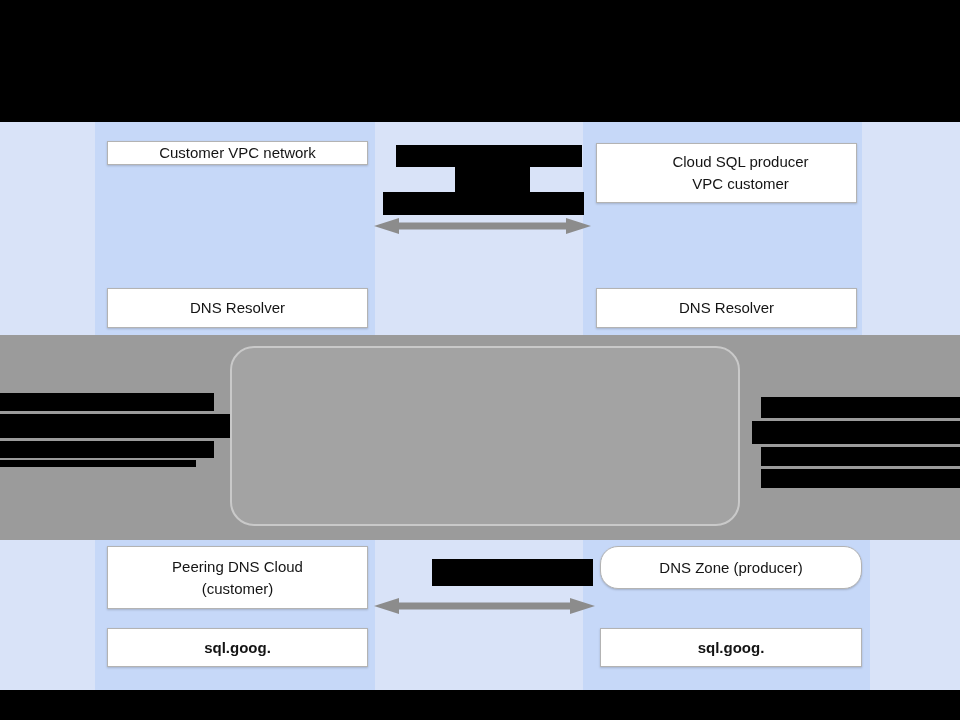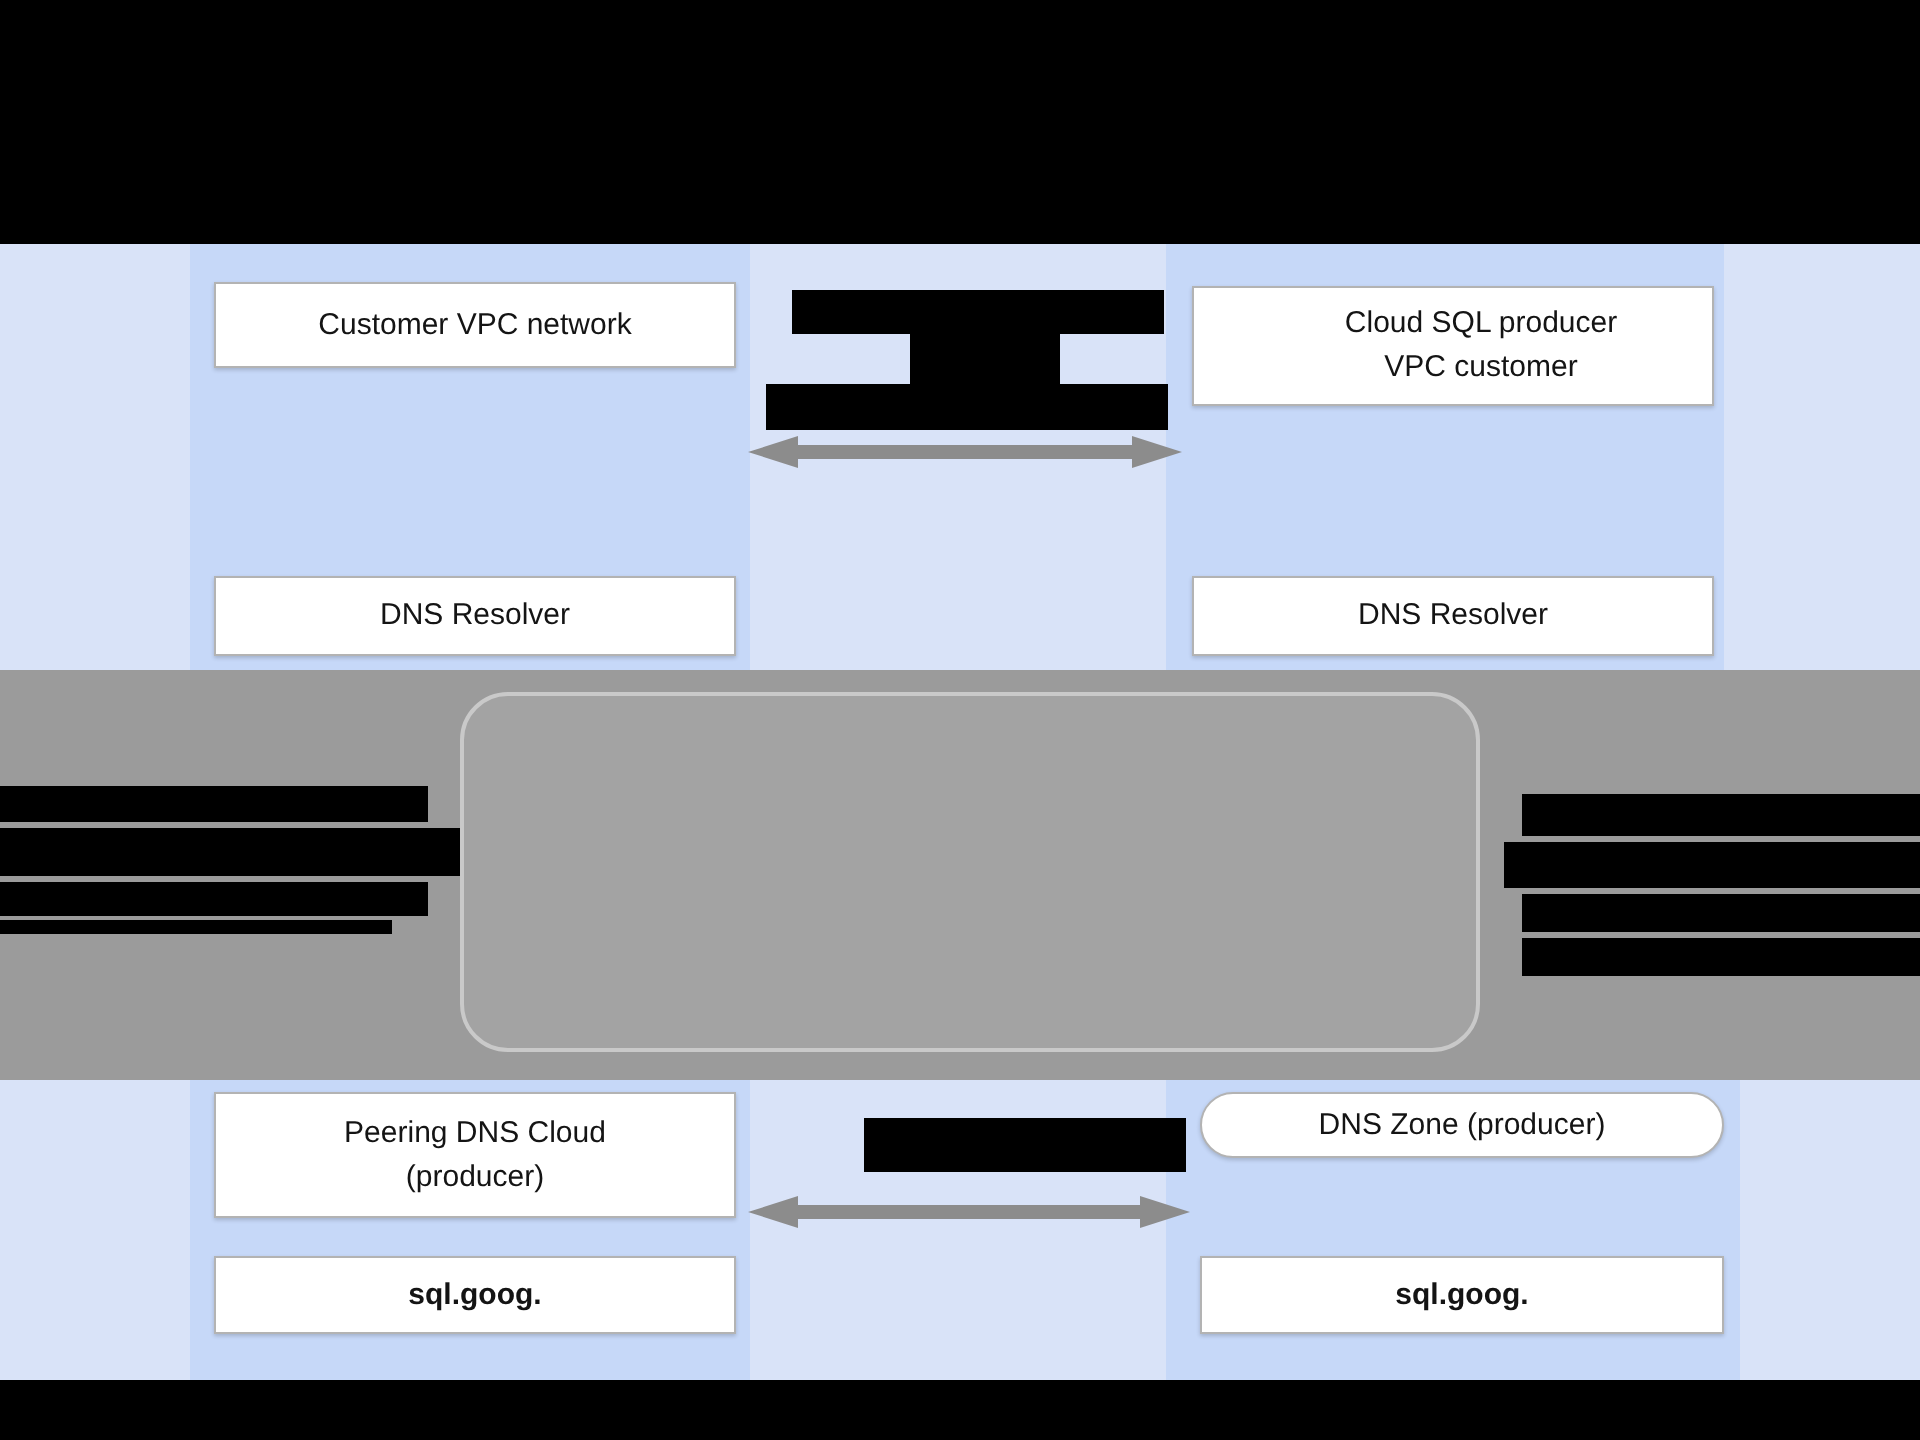--- a/index.html
+++ b/index.html
@@ -29,21 +29,21 @@
 </style>
 </head>
 <body>
 
 <div class="stage">
 
   <div class="band band-blue" style="top:122px;height:213px;"></div>
   <div class="panel" style="left:95px;top:122px;width:280px;height:213px;"></div>
   <div class="panel" style="left:583px;top:122px;width:279px;height:213px;"></div>
 
-  <div class="wbox" style="left:107px;top:141px;width:261px;height:43px;">
+  <div class="wbox" style="left:107px;top:141px;width:261px;height:24px;">
     <span>Customer VPC network</span>
   </div>
 
   <div class="wbox" style="left:596px;top:143px;width:261px;height:60px;padding-left:28px;">
     <span>Cloud SQL producer</span>
     <span>VPC customer</span>
   </div>
 
   <div class="redact" style="left:396px;top:145px;width:186px;height:22px;"></div>
   <div class="redact" style="left:455px;top:167px;width:75px;height:25px;"></div>
@@ -74,24 +74,24 @@
   <div class="redact" style="left:752px;top:421px;width:208px;height:23px;"></div>
   <div class="redact" style="left:761px;top:447px;width:199px;height:19px;"></div>
   <div class="redact" style="left:761px;top:469px;width:199px;height:19px;"></div>
 
   <div class="band band-blue" style="top:540px;height:150px;"></div>
   <div class="panel" style="left:95px;top:540px;width:280px;height:150px;"></div>
   <div class="panel" style="left:583px;top:540px;width:287px;height:150px;"></div>
 
   <div class="wbox" style="left:107px;top:546px;width:261px;height:63px;">
     <span>Peering DNS Cloud</span>
-    <span>(producer)</span>
+    <span>(customer)</span>
   </div>
 
-  <div class="wbox" style="left:600px;top:546px;width:262px;height:33px;border-radius:18px;">
+  <div class="wbox" style="left:600px;top:546px;width:262px;height:43px;border-radius:18px;">
     <span>DNS Zone (producer)</span>
   </div>
 
   <div class="redact" style="left:432px;top:559px;width:161px;height:27px;"></div>
 
   <div class="arrow" style="left:374px;top:597px;width:221px;height:18px;">
     <svg viewBox="0 0 221 18" preserveAspectRatio="none">
       <polygon points="0,9 25,1 25,5.5 196,5.5 196,1 221,9 196,17 196,12.5 25,12.5 25,17" fill="#8c8c8c"></polygon>
     </svg>
   </div>

